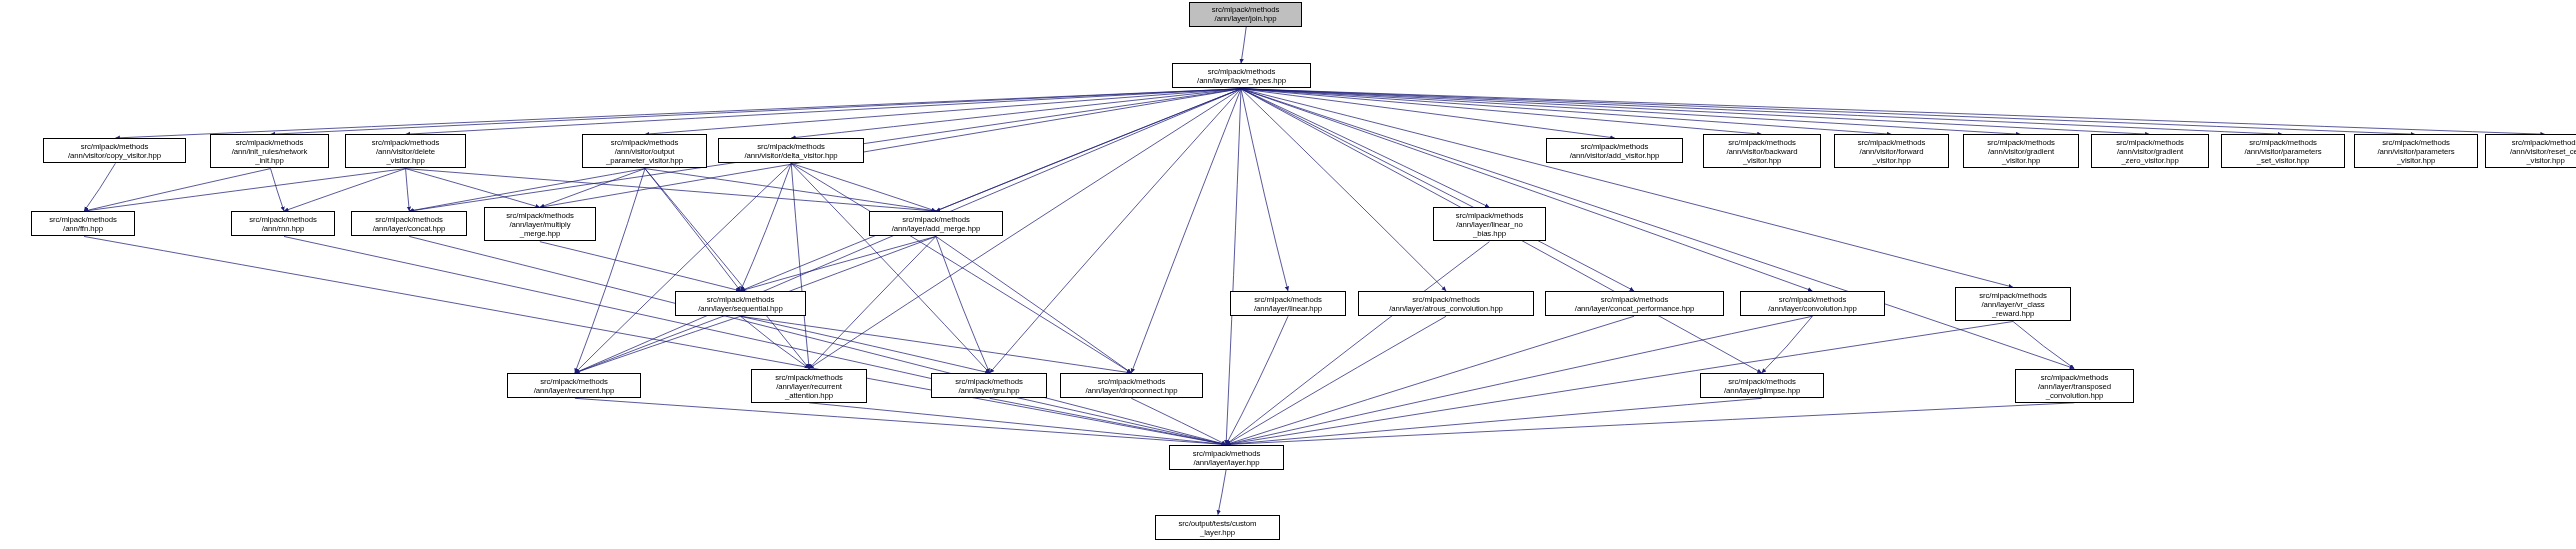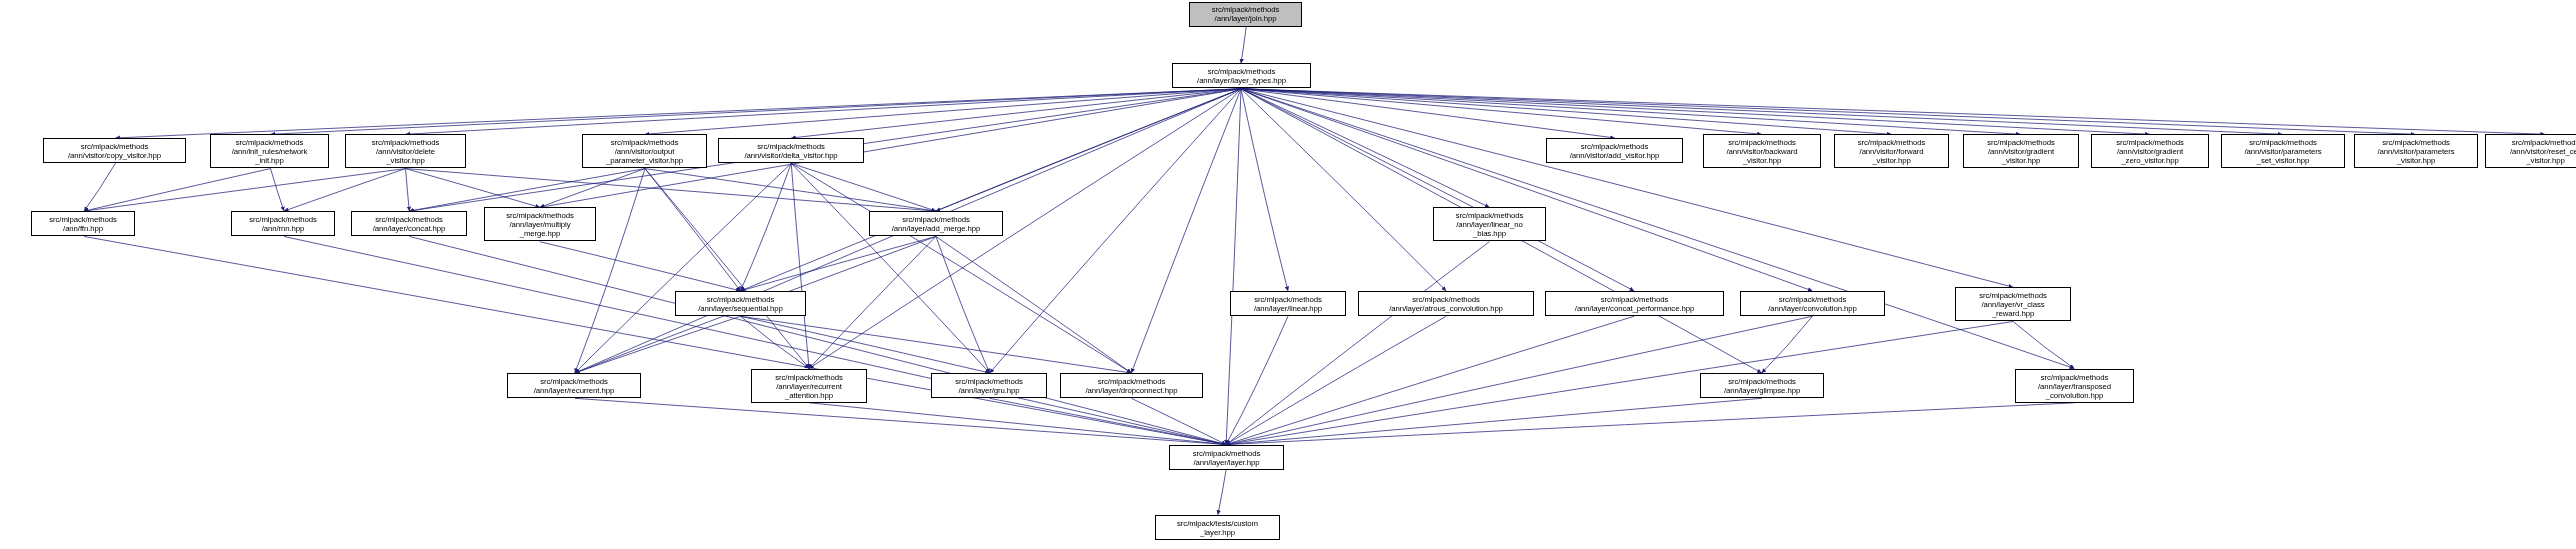--- a/index.html
+++ b/index.html
@@ -216,16 +216,16 @@
 /ann/layer/gru.hpp</span></div>
     <div class="node" style="left: 1060px; top: 373px; width: 143px; height: 25px;"><span>src/mlpack/methods
 /ann/layer/dropconnect.hpp</span></div>
     <div class="node" style="left: 1700px; top: 373px; width: 124px; height: 25px;"><span>src/mlpack/methods
 /ann/layer/glimpse.hpp</span></div>
     <div class="node" style="left: 2015px; top: 369px; width: 119px; height: 34px;"><span>src/mlpack/methods
 /ann/layer/transposed
 _convolution.hpp</span></div>
     <div class="node" style="left: 1169px; top: 445px; width: 115px; height: 25px;"><span>src/mlpack/methods
 /ann/layer/layer.hpp</span></div>
-    <div class="node" style="left: 1155px; top: 515px; width: 125px; height: 25px;"><span>src/mlpack/tests/custom
+    <div class="node" style="left: 1155px; top: 515px; width: 125px; height: 25px;"><span>src/output/tests/custom
 _layer.hpp</span></div>
   </div>
 
 
 </body></html>

